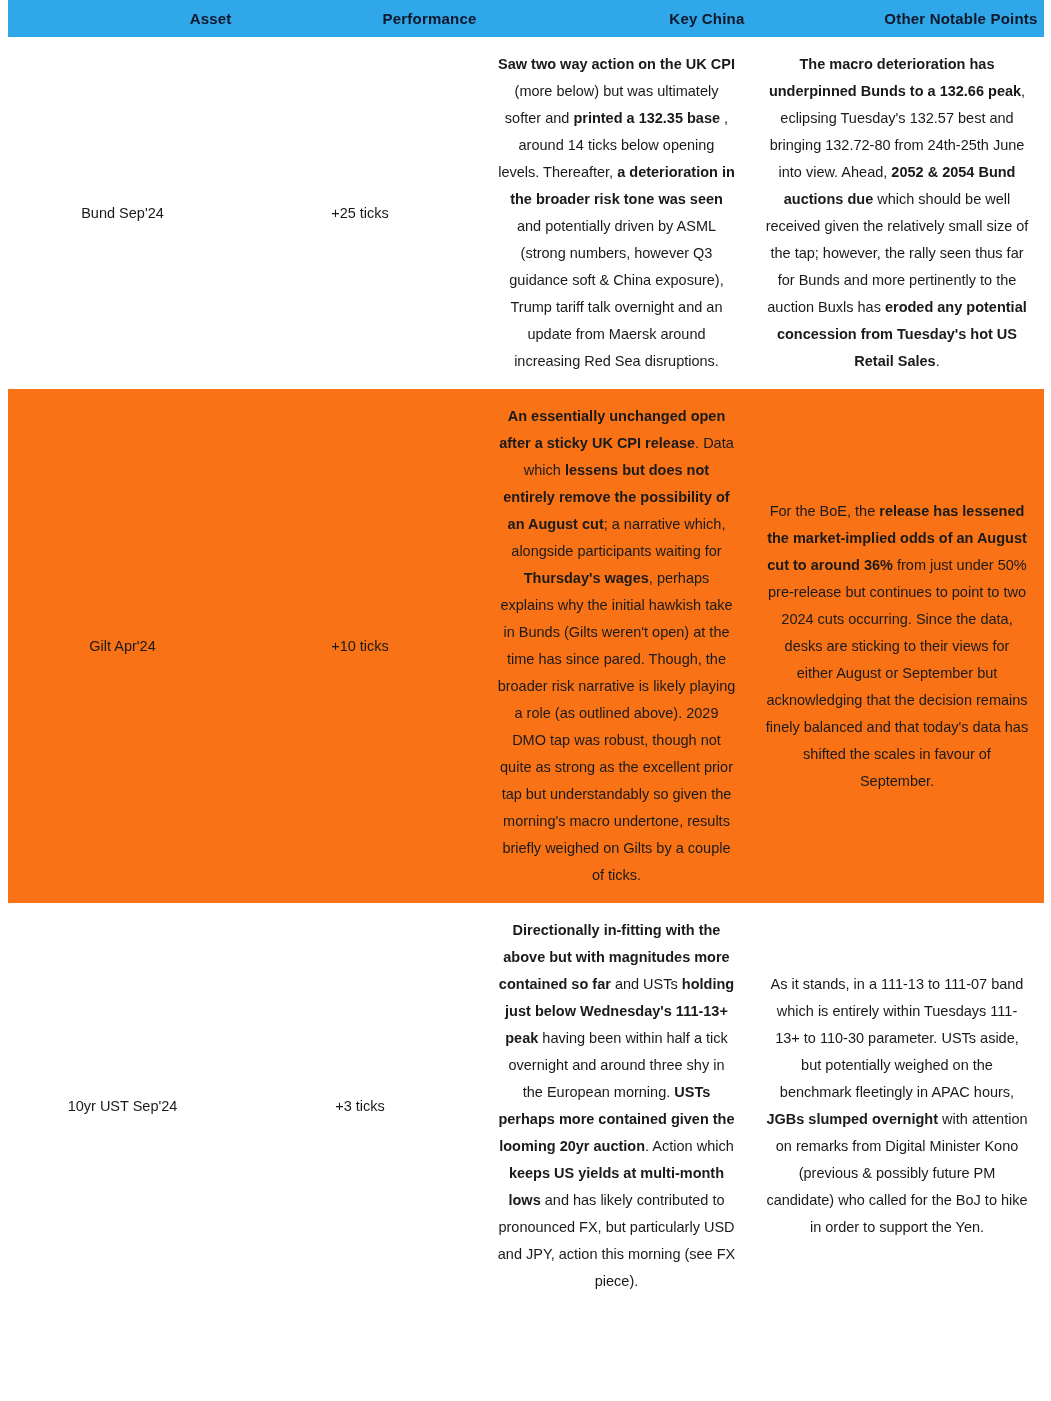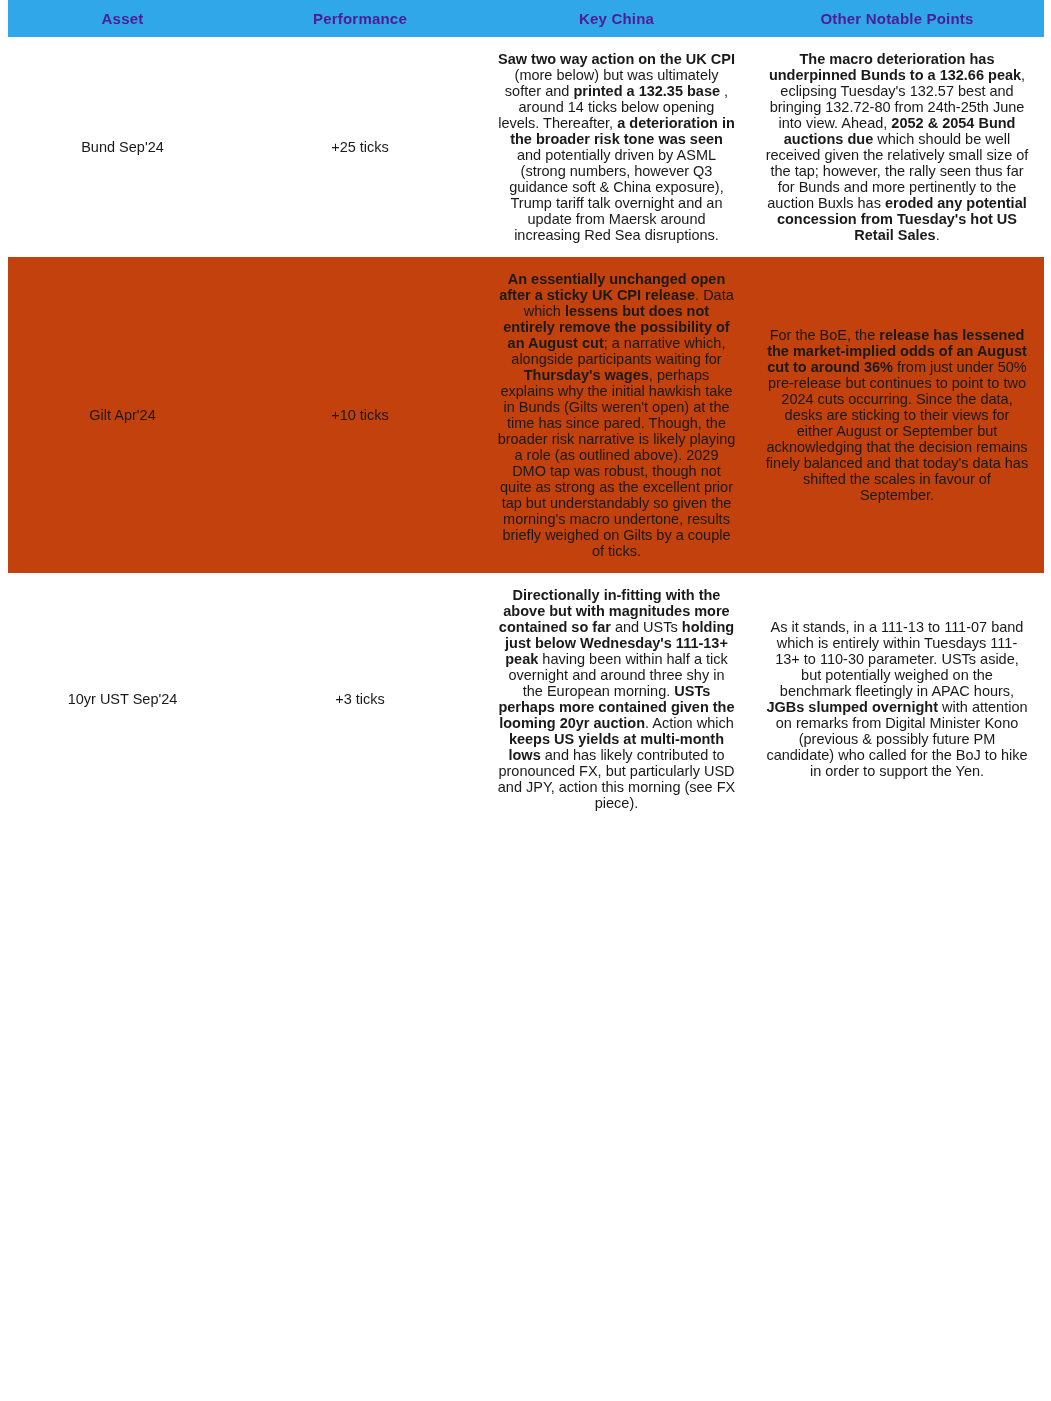--- a/index.html
+++ b/index.html
@@ -13,42 +13,42 @@
     color: #1a1a1a;
   }
   table.market-table {
     border-collapse: collapse;
     width: 1036px;
     margin: 0 auto;
     table-layout: fixed;
   }
   table.market-table th {
     background: #2fa7e8;
-    color: #4c1d95;
+    color: #0f172a;
     font-size: 15px;
     font-weight: bold;
-    text-align: center;
+    text-align: right;
     padding: 10px 6px;
     vertical-align: middle;
     letter-spacing: 0.2px;
   }
   table.market-table td {
     vertical-align: middle;
     padding: 14px 14px;
     font-size: 14.5px;
-    line-height: 16px;
+    line-height: 27px;
     color: #1a1a1a;
   }
   col.c-asset { width: 230px; }
   col.c-perf  { width: 245px; }
   col.c-key   { width: 268px; }
   col.c-other { width: 293px; }
 
   .row-alt td {
-    background: #c2410c;
+    background: #f97316;
   }
   .cell-asset, .cell-perf {
     text-align: center;
     padding-left: 55px;
   }
   .cell-perf {
     padding-left: 48px;
     margin-top: 44px;
   }
   .cell-key, .cell-other {

